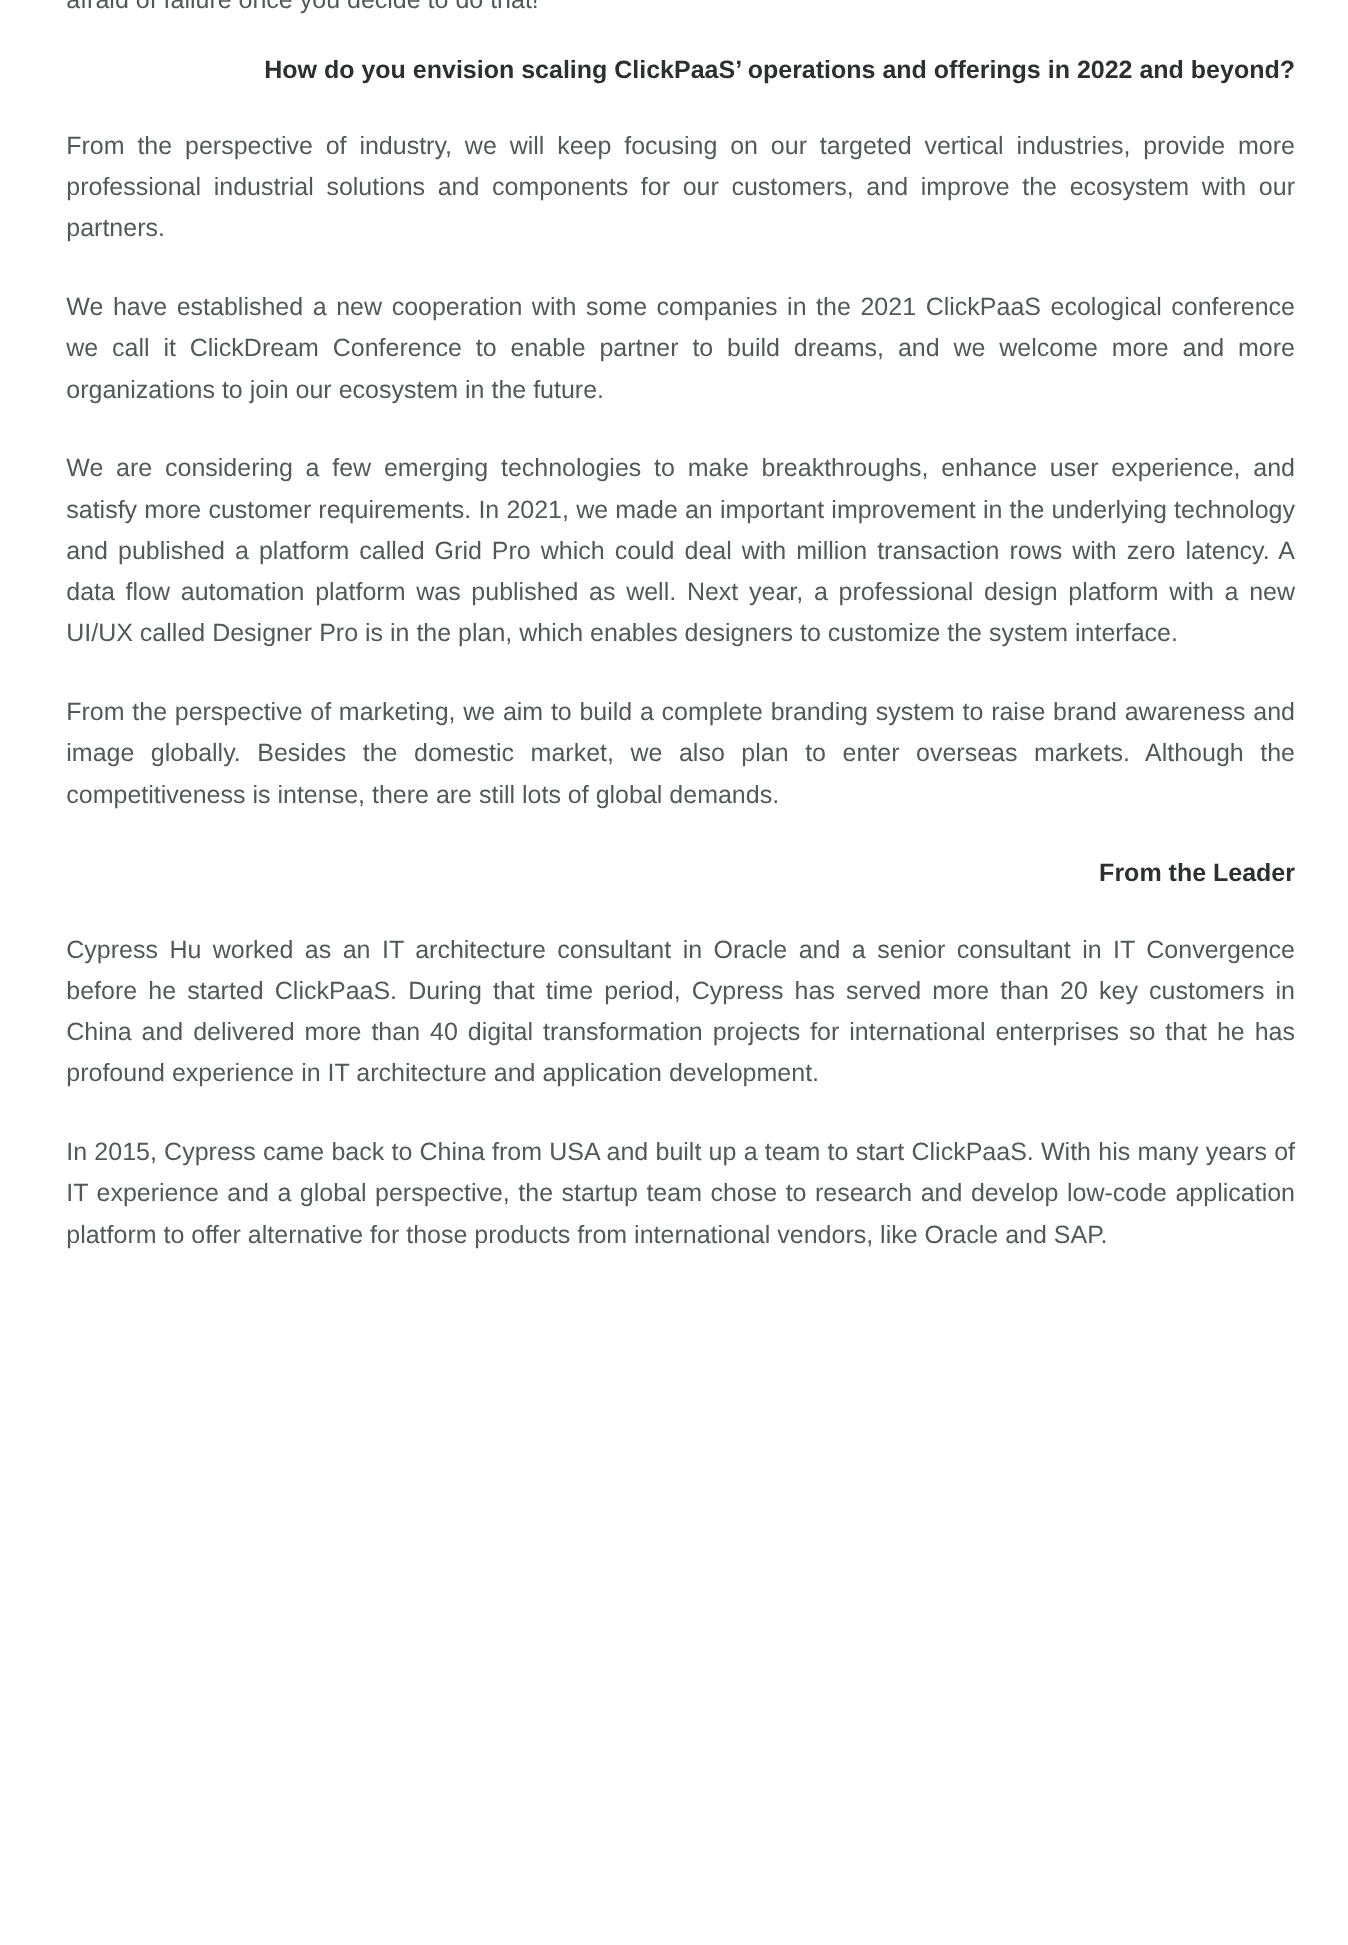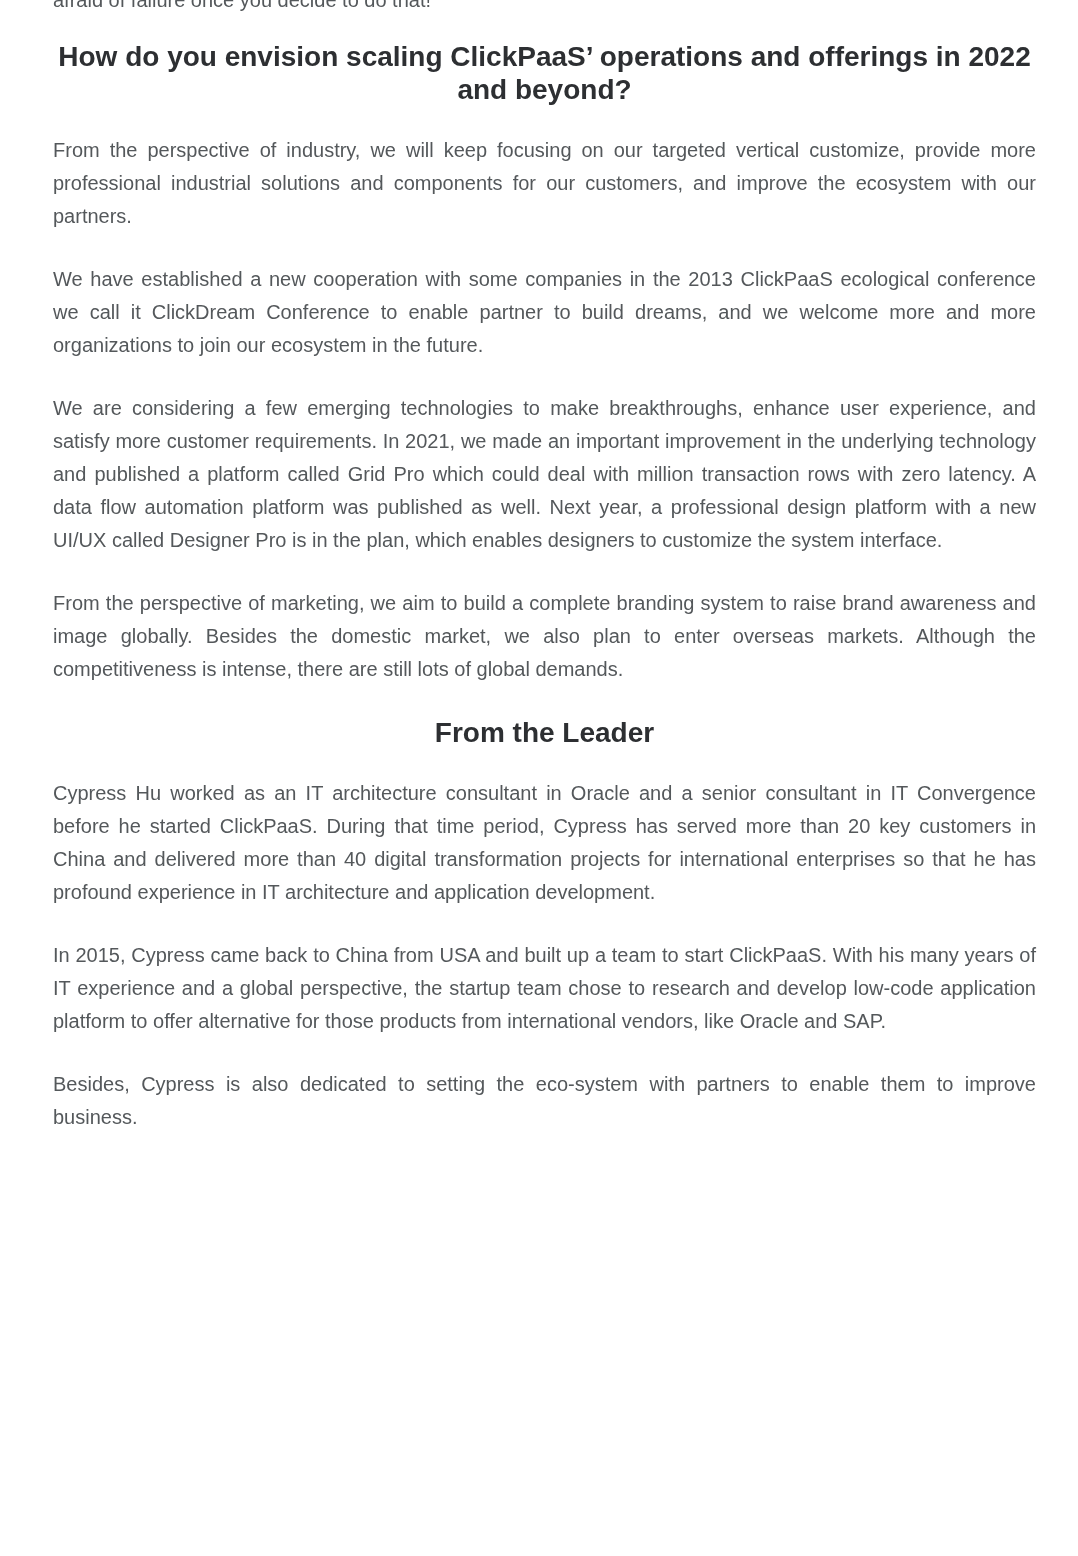--- a/index.html
+++ b/index.html
@@ -25,49 +25,48 @@
   }
   .cut-line {
     font-size: 20px;
     line-height: 33px;
     color: #54585b;
     text-align: left;
     margin: -16px 0 23px 0;
     white-space: nowrap;
   }
   .heading {
-    font-size: 28px;
+    font-size: 20px;
     line-height: 33px;
     font-weight: 700;
     color: #2d2f32;
-    text-align: center;
+    text-align: right;
     margin: 0 0 28px 0;
   }
 </style>
 </head>
 <body>
 
 <div class="doc">
 
   <p class="cut-line">afraid of failure once you decide to do that!</p>
 
   <h2 class="heading">How do you envision scaling ClickPaaS’ operations and offerings in 2022 and beyond?</h2>
 
-  <p class="body-p">From the perspective of industry, we will keep focusing on our targeted vertical customize, provide more professional industrial solutions and components for our customers, and improve the ecosystem with our partners.</p>
+  <p class="body-p">From the perspective of industry, we will keep focusing on our targeted vertical industries, provide more professional industrial solutions and components for our customers, and improve the ecosystem with our partners.</p>
 
-  <p class="body-p">We have established a new cooperation with some companies in the 2013 ClickPaaS ecological conference we call it ClickDream Conference to enable partner to build dreams, and we welcome more and more organizations to join our ecosystem in the future.</p>
+  <p class="body-p">We have established a new cooperation with some companies in the 2021 ClickPaaS ecological conference we call it ClickDream Conference to enable partner to build dreams, and we welcome more and more organizations to join our ecosystem in the future.</p>
 
   <p class="body-p">We are considering a few emerging technologies to make breakthroughs, enhance user experience, and satisfy more customer requirements. In 2021, we made an important improvement in the underlying technology and published a platform called Grid Pro which could deal with million transaction rows with zero latency. A data flow automation platform was published as well. Next year, a professional design platform with a new UI/UX called Designer Pro is in the plan, which enables designers to customize the system interface.</p>
 
   <p class="body-p">From the perspective of marketing, we aim to build a complete branding system to raise brand awareness and image globally. Besides the domestic market, we also plan to enter overseas markets. Although the competitiveness is intense, there are still lots of global demands.</p>
 
   <h2 class="heading">From the Leader</h2>
 
   <p class="body-p">Cypress Hu worked as an IT architecture consultant in Oracle and a senior consultant in IT Convergence before he started ClickPaaS. During that time period, Cypress has served more than 20 key customers in China and delivered more than 40 digital transformation projects for international enterprises so that he has profound experience in IT architecture and application development.</p>
 
   <p class="body-p">In 2015, Cypress came back to China from USA and built up a team to start ClickPaaS. With his many years of IT experience and a global perspective, the startup team chose to research and develop low-code application platform to offer alternative for those products from international vendors, like Oracle and SAP.</p>
 
 
 
 
-  <p class="body-p">Besides, Cypress is also dedicated to setting the eco-system with partners to enable them to improve business.</p>
 
 </div>
 
 </body></html>

